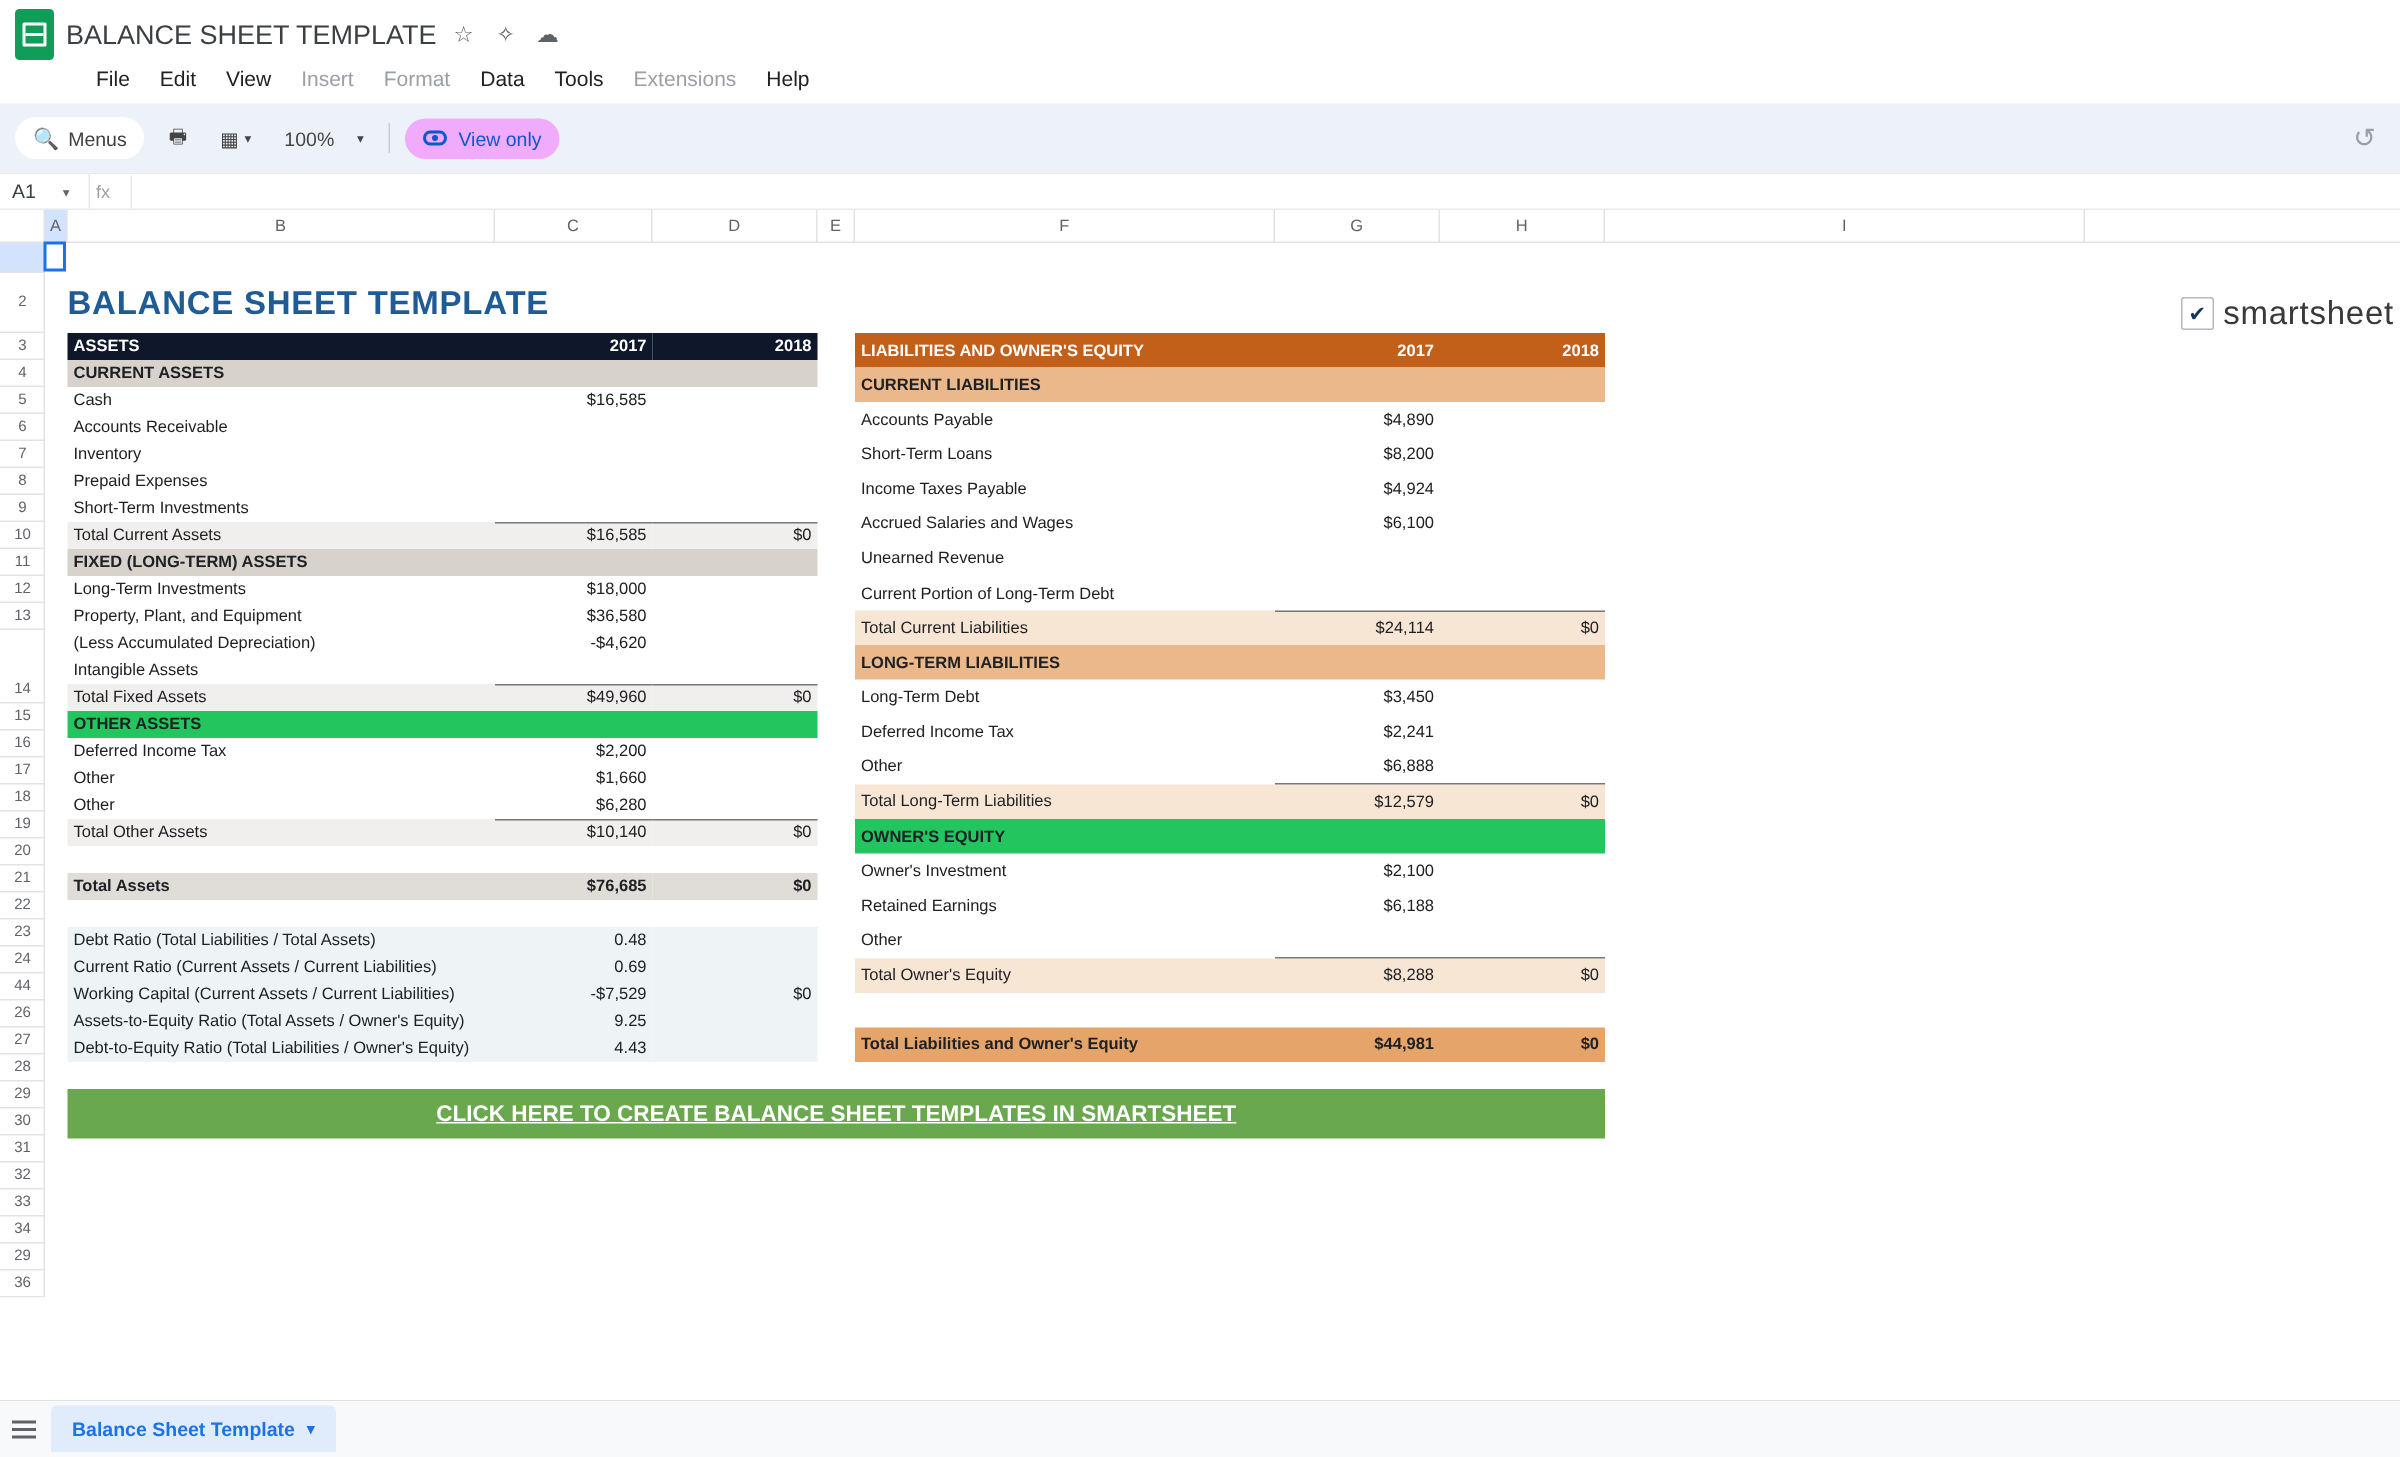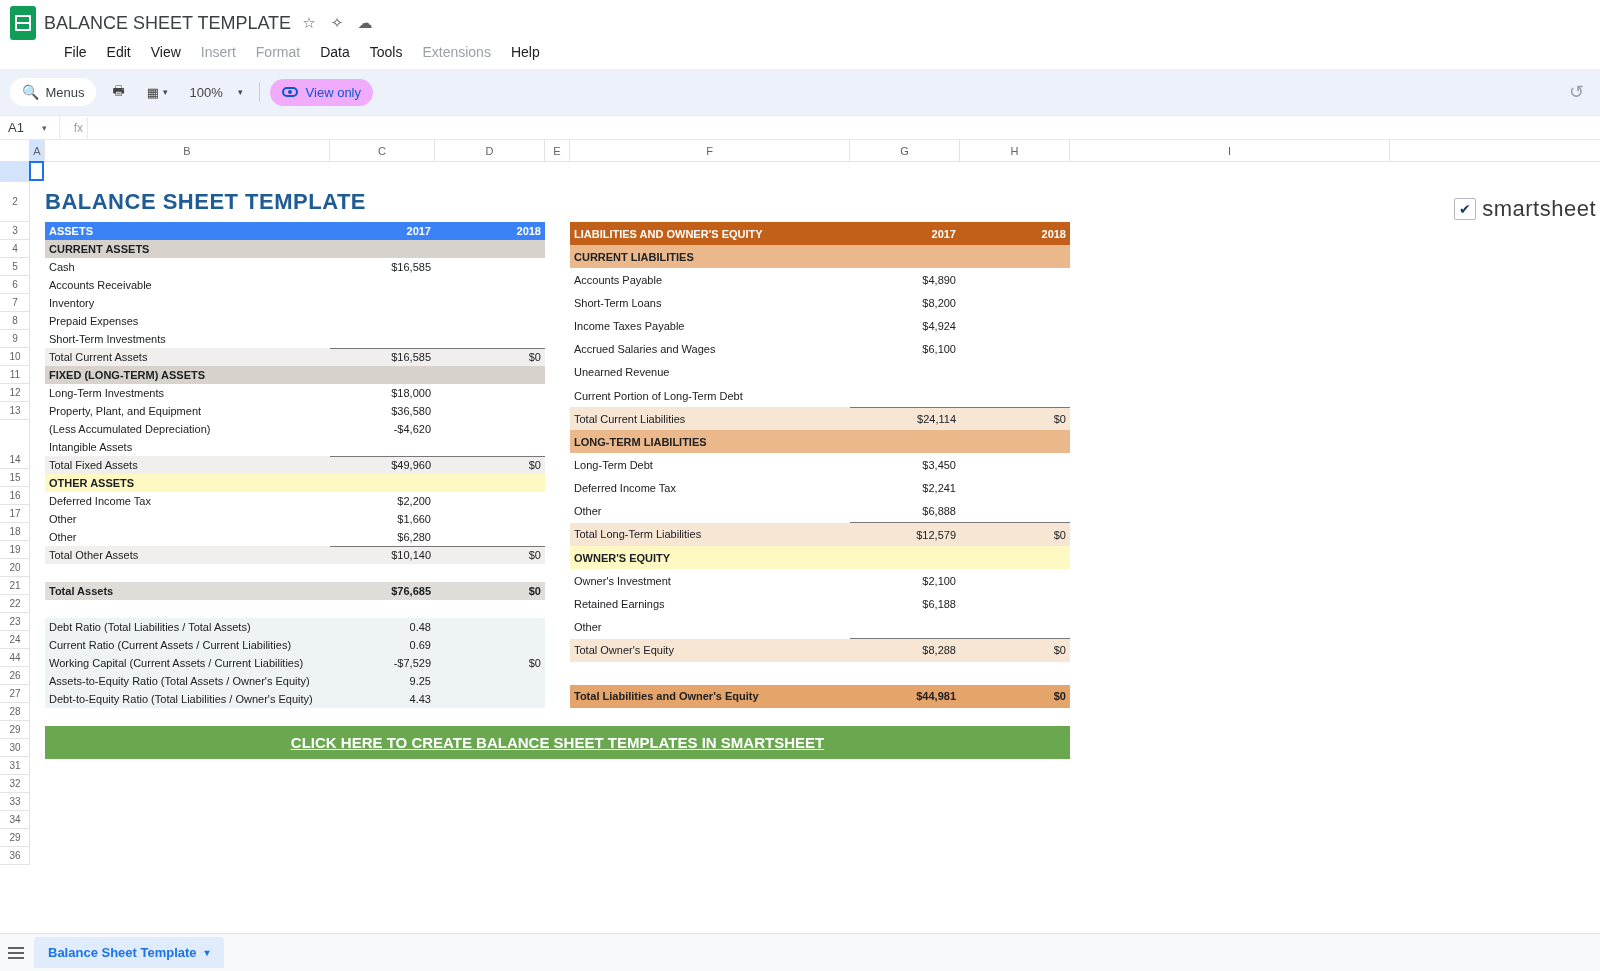--- a/index.html
+++ b/index.html
@@ -22,47 +22,47 @@
 .tb-btn{display:inline-flex;align-items:center;gap:4px;color:#444;padding:4px 6px;border-radius:4px;cursor:pointer;font-size:13px;}
 .divider{width:1px;height:20px;background:#c7cdd6;}
 .view-pill{background:#f0abfc;border-radius:16px;padding:6px 12px;display:inline-flex;align-items:center;gap:8px;color:#0b57d0;font-size:13px;}
 .eye{width:16px;height:10px;border:2px solid #0b57d0;border-radius:60% 60% 60% 60%/100% 100% 100% 100%;position:relative;}
 .eye:after{content:"";width:4px;height:4px;background:#0b57d0;border-radius:50%;position:absolute;left:4px;top:1px;}
 .history-icon{margin-left:auto;margin-right:6px;color:#9aa0a6;font-size:18px;}
 
 
 .fx-row{display:flex;align-items:center;border-top:1px solid #e8eaed;border-bottom:1px solid #e8eaed;background:#fff;}
 .namebox{width:60px;padding:4px 8px;font-size:13px;color:#3c4043;display:flex;align-items:center;gap:18px;border-right:1px solid #e8eaed;}
-.fx-label{width:28px;text-align:right;color:#9aa0a6;border-right:1px solid #e8eaed;padding:4px 4px;}
+.fx-label{width:28px;text-align:left;color:#9aa0a6;border-right:1px solid #e8eaed;padding:4px 4px;}
 .fx-input{flex:1;padding:4px 8px;}
 .rownums{background:#fff;border-right:1px solid #e3e3e3;}
 .rownums .rh{height:18px;font-size:10px;color:#5f6368;display:flex;align-items:center;justify-content:center;border-bottom:1px solid #e3e3e3;width:30px;}
 .cols{display:flex;border-bottom:1px solid #e3e3e3;height:22px;}
 .ch{border-right:1px solid #e3e3e3;height:22px;font-size:11px;color:#5f6368;display:flex;align-items:center;justify-content:center;}
 .ch.sel{background:#d3e3fd;}
 .rownums .rh.sel{background:#d3e3fd;}
 .content{flex:1;}
 
 
 .cA{width:15px}.cB{width:285px}.cC{width:105px}.cD{width:110px}.cE{width:25px}.cF{width:280px}.cG{width:110px}.cH{width:110px}
 
 
 .sheet{position:relative;}
 .titlecell{color:#1f5b94;font-weight:bold;font-size:22px;letter-spacing:.5px;display:flex;align-items:center;height:40px;}
 
 table{border-collapse:collapse;font-size:11px;}
 td{padding:2px 4px;height:18px;}
 
 
-.hdr-grey{background:#3b82f6;color:#fff;font-weight:bold;}
+.hdr-grey{background:#0f172a;color:#fff;font-weight:bold;}
 .hdr-orange{background:#c25f18;color:#fff;font-weight:bold;}
 .sub-grey{background:#d7d2cc;font-weight:bold;}
-.sub-grey-lt{background:#fef9c3;font-weight:bold;}
+.sub-grey-lt{background:#22c55e;font-weight:bold;}
 .sub-orange{background:#eab88a;font-weight:bold;}
-.sub-orange2{background:#fef9c3;font-weight:bold;}
+.sub-orange2{background:#22c55e;font-weight:bold;}
 .total-grey{background:#f1efed;}
 .total-orange{background:#f8e6d5;}
 .grand-grey{background:#e0dcd7;font-weight:bold;}
 .grand-orange{background:#e5a46a;font-weight:bold;}
 .hdr-teal{background:#5b8a99;color:#fff;font-weight:bold;}
 .ratio-body{background:#eef4f6;}
 .num{text-align:right;}
 .topline td.num{border-top:1px solid #777;}
 .smartsheet{display:flex;align-items:center;gap:6px;font-size:22px;color:#3a3a3a;font-weight:300;letter-spacing:.5px;}
 .check{width:22px;height:22px;border:1px solid #b5b8be;display:inline-flex;align-items:center;justify-content:center;color:#17365e;font-size:14px;border-radius:2px;}

